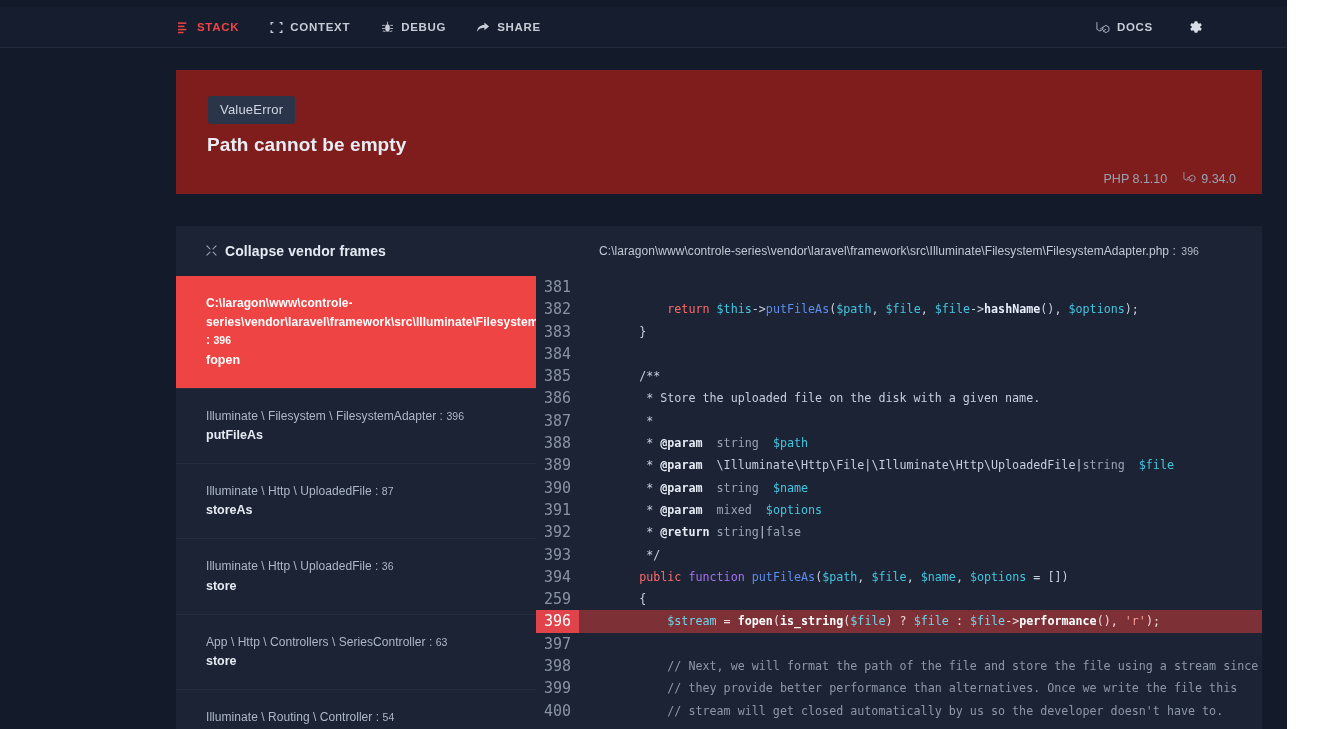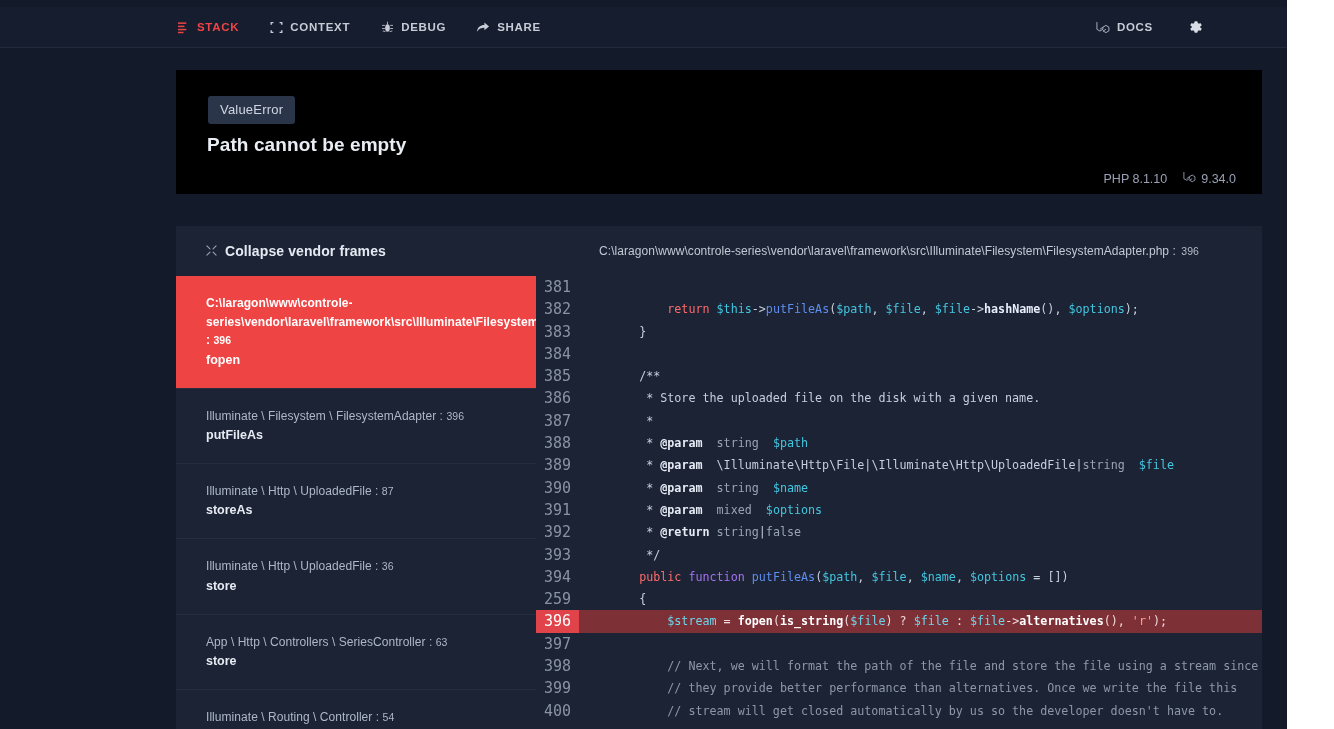--- a/index.html
+++ b/index.html
@@ -39,21 +39,21 @@
   .nav-item.active { color: #ef4444; }
   .nav-item .ic { display: inline-flex; align-items: center; justify-content: center; width: 14px; height: 14px; }
   .nav-item .ic svg { display:block; }
   .gear-btn { cursor: pointer; display:inline-flex; width:16px; height:16px; }
 
   
   .header-card {
     position: absolute;
     left: 176px; top: 70px;
     width: 1086px; height: 124px;
-    background: #000000;
+    background: #7f1d1d;
   }
   .exc-badge {
     position: absolute; left: 32px; top: 26px;
     background: #2b3549;
     color: #cfd6e2;
     font-size: 13px;
     padding: 6px 12px 7px;
     border-radius: 3px;
     letter-spacing: .2px;
   }
@@ -373,21 +373,21 @@
           <div class="cline">
             <span class="gut">394</span>
             <span class="src">    <span class="t-kw">public</span> <span class="t-fnkw">function</span> <span class="t-fn">putFileAs</span>(<span class="t-var">$path</span>, <span class="t-var">$file</span>, <span class="t-var">$name</span>, <span class="t-var">$options</span> = [])</span>
           </div>
           <div class="cline">
             <span class="gut">259</span>
             <span class="src">    {</span>
           </div>
           <div class="cline hl">
             <span class="gut">396</span>
-            <span class="src">        <span class="t-var">$stream</span> = <span class="t-meth">fopen</span>(<span class="t-meth">is_string</span>(<span class="t-var">$file</span>) ? <span class="t-var">$file</span> : <span class="t-var">$file</span>-&gt;<span class="t-meth">alternatives</span>(), <span class="t-str">'r'</span>);</span>
+            <span class="src">        <span class="t-var">$stream</span> = <span class="t-meth">fopen</span>(<span class="t-meth">is_string</span>(<span class="t-var">$file</span>) ? <span class="t-var">$file</span> : <span class="t-var">$file</span>-&gt;<span class="t-meth">performance</span>(), <span class="t-str">'r'</span>);</span>
           </div>
           <div class="cline">
             <span class="gut">397</span>
             <span class="src">&nbsp;</span>
           </div>
           <div class="cline">
             <span class="gut">398</span>
             <span class="src">        <span class="t-cmt">// Next, we will format the path of the file and store the file using a stream since</span></span>
           </div>
           <div class="cline">

